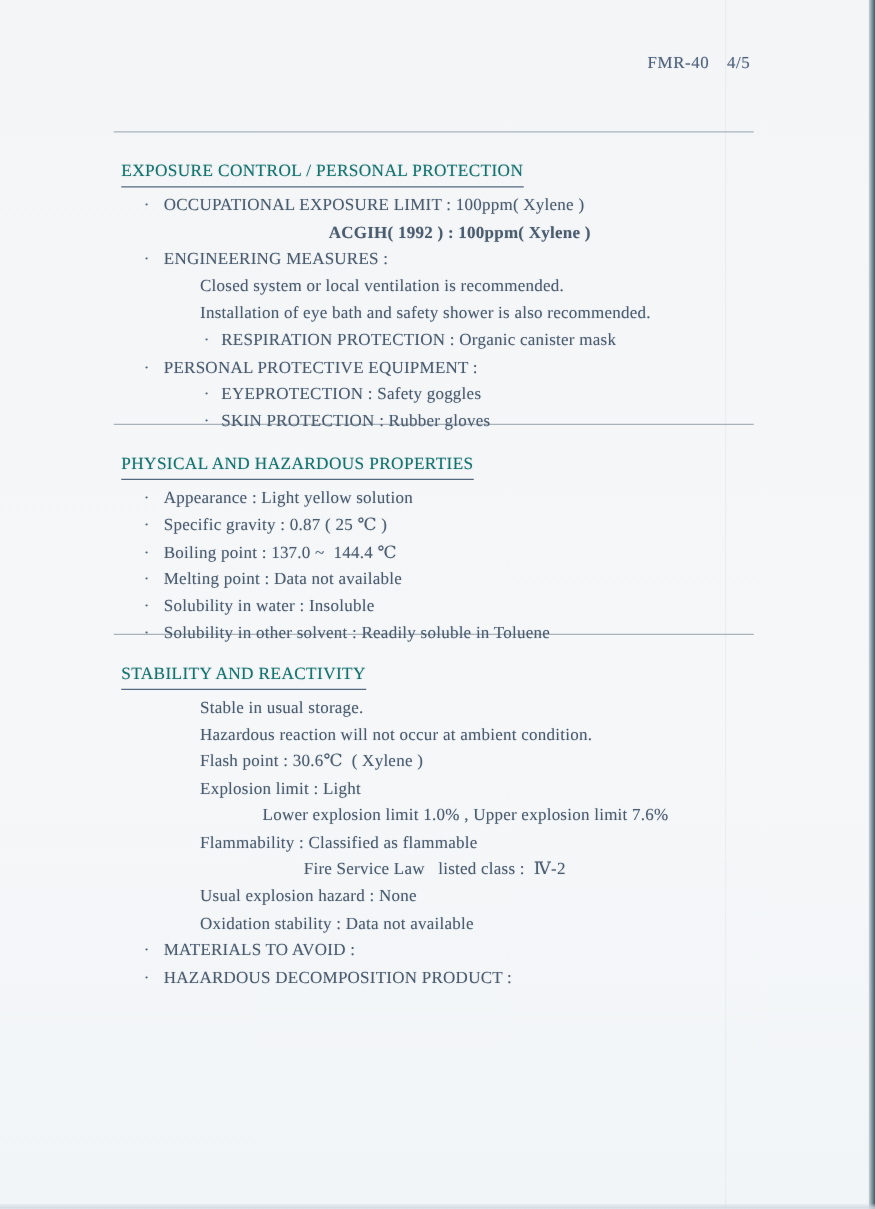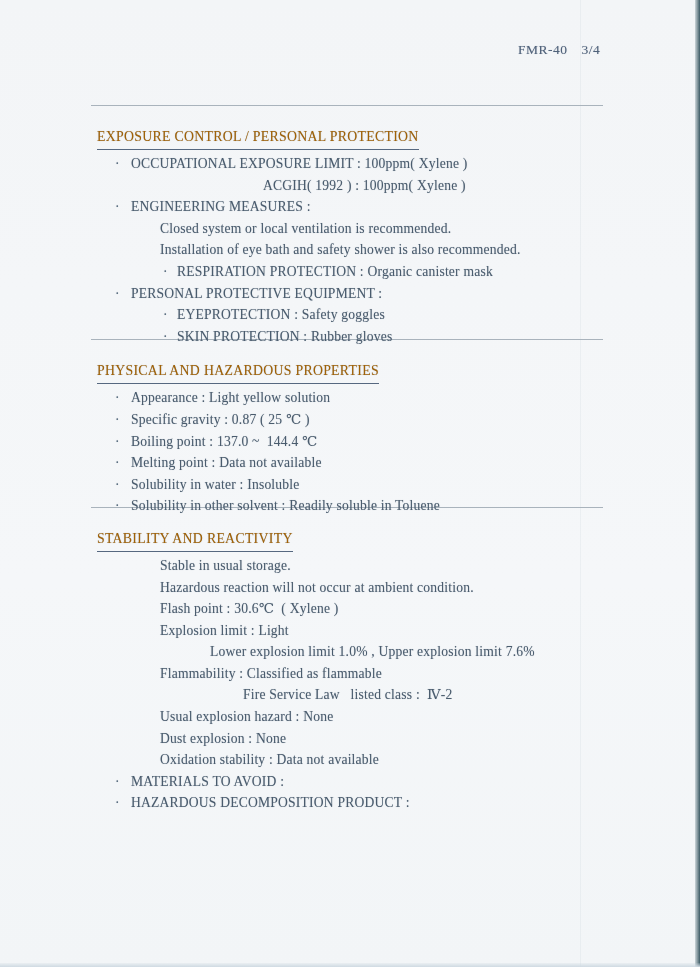--- a/index.html
+++ b/index.html
@@ -48,21 +48,21 @@
     width: 512px;
   }
   .rule1 { margin-top: 105px; }
   .rule2 { margin-top: -8px; }
   .rule3 { margin-top: -10px; }
   .sec-title {
     margin-top: 20px;
     line-height: 22px;
     font-size: 13.8px;
     letter-spacing: 0.3px;
-    color: #a16207;
+    color: #0f766e;
     text-shadow: 0 0 1px rgba(70,90,110,0.4);
   }
   .sec-title .tt {
     display: inline-block;
     border-bottom: 1px solid #566880;
     padding-bottom: 1px;
     white-space: pre;
   }
   .lines { margin-top: 3px; }
   .ln {
@@ -71,33 +71,33 @@
     letter-spacing: 0.2px;
     text-shadow: 0 0 1px rgba(74,92,110,0.33);
     white-space: pre;
   }
   .ln .bullet { display: inline-block; color: #54687c; }
   .b1 { padding-left: 18px; }
   .b1 .bullet { width: 16px; }
   .b2 { padding-left: 66px; }
   .b2 .bullet { width: 14px; }
   .i2 { padding-left: 63px; }
-  .iacgih { padding-left: 166px; }
+  .iacgih { padding-left: 166px; font-weight: bold; }
   .i3 { padding-left: 113px; }
   .i4 { padding-left: 146px; }
   .i15 { padding-left: 49px; }
 </style>
 </head>
 <body>
 
 <div class="scanner-streak"></div>
 <div class="right-edge-band"></div>
 <div class="bottom-edge-band"></div>
 
-<div class="page-header"><span>FMR-40</span><span class="gap"></span><span>3/4</span></div>
+<div class="page-header"><span>FMR-40</span><span class="gap"></span><span>4/5</span></div>
 
 <div class="content">
 
   <div class="rule rule1"></div>
 
   <div class="sec-title"><span class="tt">EXPOSURE CONTROL / PERSONAL PROTECTION</span></div>
   <div class="lines">
     <div class="ln b1"><span class="bullet">·</span><span class="t">OCCUPATIONAL EXPOSURE LIMIT : 100ppm( Xylene )</span></div>
     <div class="ln iacgih"><span class="t">ACGIH( 1992 ) : 100ppm( Xylene )</span></div>
     <div class="ln b1"><span class="bullet">·</span><span class="t">ENGINEERING MEASURES :</span></div>
@@ -126,19 +126,18 @@
   <div class="sec-title"><span class="tt">STABILITY AND REACTIVITY</span></div>
   <div class="lines">
     <div class="ln i2"><span class="t">Stable in usual storage.</span></div>
     <div class="ln i2"><span class="t">Hazardous reaction will not occur at ambient condition.</span></div>
     <div class="ln i2"><span class="t">Flash point : 30.6℃  ( Xylene )</span></div>
     <div class="ln i2"><span class="t">Explosion limit : Light</span></div>
     <div class="ln i3"><span class="t">Lower explosion limit 1.0% , Upper explosion limit 7.6%</span></div>
     <div class="ln i2"><span class="t">Flammability : Classified as flammable</span></div>
     <div class="ln i4"><span class="t">Fire Service Law   listed class :  Ⅳ-2</span></div>
     <div class="ln i2"><span class="t">Usual explosion hazard : None</span></div>
-    <div class="ln i2"><span class="t">Dust explosion : None</span></div>
     <div class="ln i2"><span class="t">Oxidation stability : Data not available</span></div>
     <div class="ln b1"><span class="bullet">·</span><span class="t">MATERIALS TO AVOID :</span></div>
     <div class="ln b1"><span class="bullet">·</span><span class="t">HAZARDOUS DECOMPOSITION PRODUCT :</span></div>
   </div>
 
 </div>
 
 </body></html>

